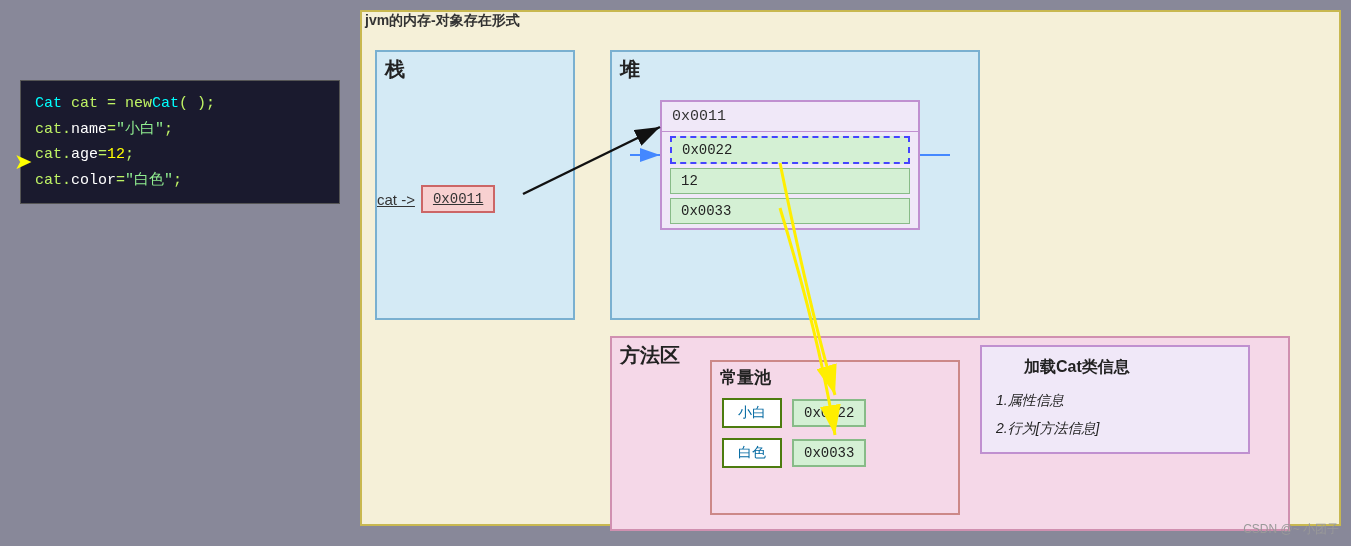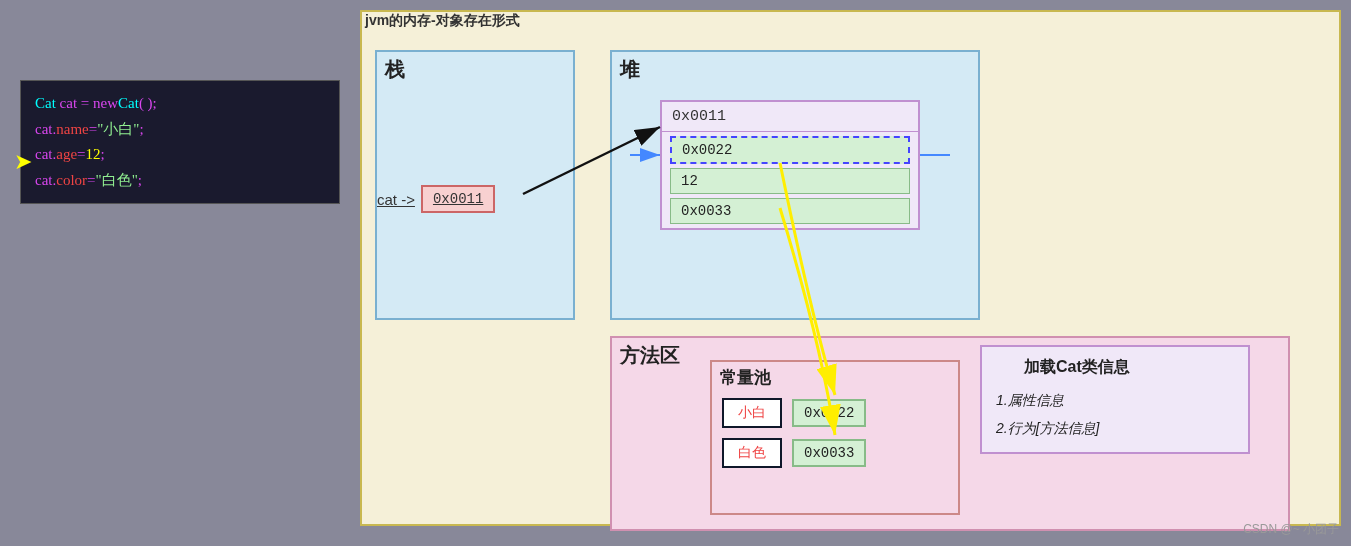--- a/index.html
+++ b/index.html
@@ -25,25 +25,25 @@
       left: 20px;
       width: 320px;
       background: #1a1a2e;
       border: 1px solid #555;
       padding: 10px 14px;
       font-family: 'Courier New', monospace;
       font-size: 15px;
       line-height: 1.7;
       color: #fff;
     }
-    .code-line { display: flex; align-items: center; font-family: Liberation Serif, serif; }
+    .code-line { display: flex; align-items: center; }
     .kw-cyan { color: #00ffff; }
-    .kw-white { color: #d946ef; }
+    .kw-white { color: #bef264; }
     .kw-yellow { color: #ffff00; }
-    .kw-pink { color: #ef4444; }
+    .kw-pink { color: #ffffff; }
     .kw-green { color: #90ee90; }
     
     .code-arrow {
       position: absolute;
       top: 149px;
       left: 14px;
       font-size: 22px;
       color: #ffff00;
     }
     
@@ -173,24 +173,24 @@
       padding: 4px 8px;
     }
     .pool-row {
       display: flex;
       align-items: center;
       gap: 10px;
       padding: 5px 10px;
     }
     .pool-val {
       background: #ffffff;
-      border: 2px solid #0f172a;
+      border: 2px solid #4d7c0f;
       padding: 4px 14px;
       font-size: 14px;
-      color: #ef4444;
+      color: #0369a1;
       min-width: 40px;
       text-align: center;
     }
     .pool-addr {
       background: #d4f0d4;
       border: 2px solid #88bb88;
       padding: 4px 10px;
       font-family: 'Courier New', monospace;
       font-size: 14px;
       color: #222;

